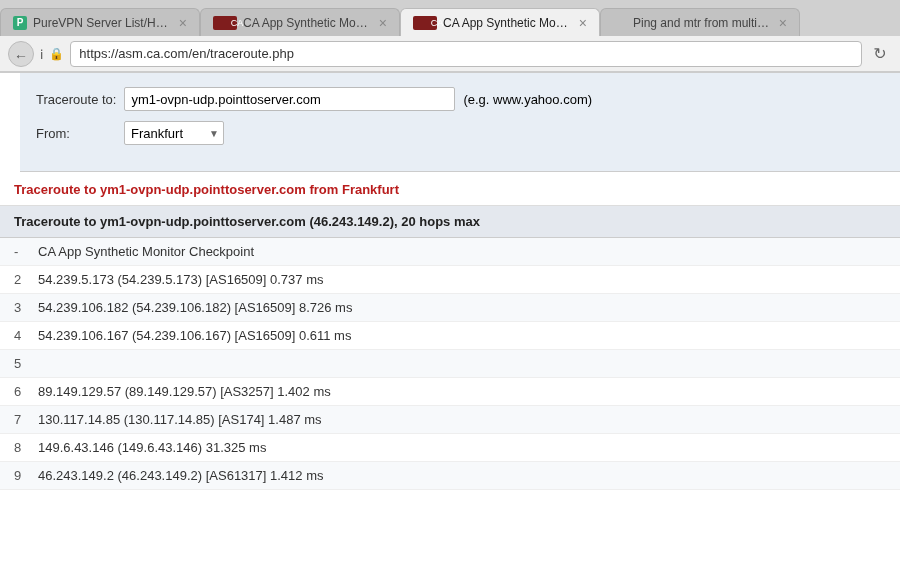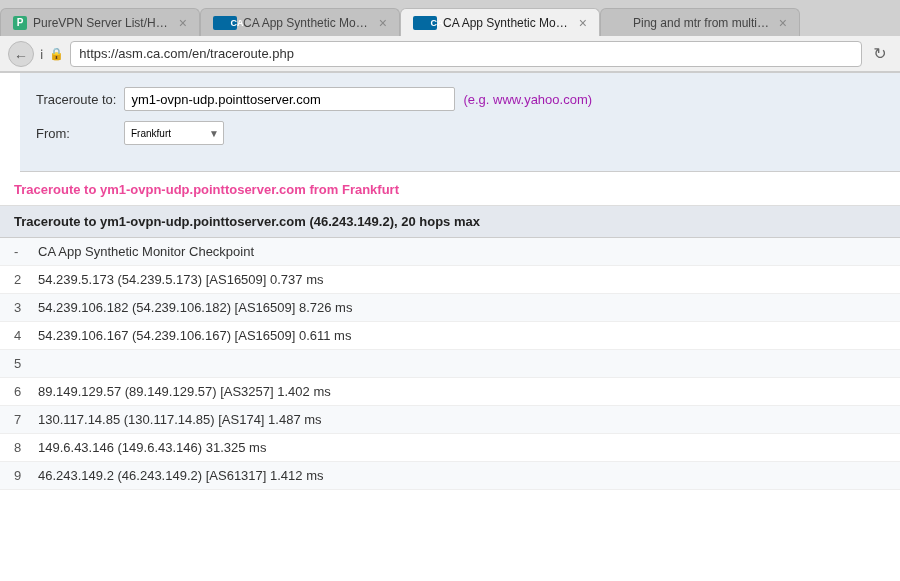--- a/index.html
+++ b/index.html
@@ -41,21 +41,21 @@
     }
     .tab-favicon {
       width: 14px;
       height: 14px;
       flex-shrink: 0;
       border-radius: 2px;
       display: flex; align-items: center; justify-content: center;
       font-size: 10px;
     }
     .tab-favicon.green { background: #3a7; color: white; font-weight: bold; }
-    .tab-favicon.blue-ca { background: #0369a1; color: white; font-weight: bold; font-size: 9px; padding-left: 24px; }
+    .tab-favicon.blue-ca { background: #7f1d1d; color: white; font-weight: normal; font-size: 9px; padding-left: 24px; }
     .tab-label {
       overflow: hidden;
       text-overflow: ellipsis;
       white-space: nowrap;
       flex: 1;
       font-size: 12px;
     }
     .tab-close {
       font-size: 14px;
       color: #888;
@@ -134,33 +134,33 @@
     .form-input {
       height: 24px;
       border: 1px solid #bbb;
       border-radius: 2px;
       padding: 0 6px;
       font-size: 13px;
       background: white;
       outline: none;
     }
     .form-hint {
-      color: #a21caf;
+      color: #000000;
       font-size: 13px;
     }
     .form-select-wrapper {
       position: relative;
       display: inline-block;
     }
     .form-select {
       height: 24px;
       border: 1px solid #bbb;
       border-radius: 2px;
       padding: 0 20px 0 6px;
-      font-size: 10px;
+      font-size: 13px;
       background: white;
       appearance: none;
       -webkit-appearance: none;
       outline: none;
       cursor: pointer;
       min-width: 100px;
     }
     .select-arrow {
       position: absolute;
       right: 5px;
@@ -187,21 +187,21 @@
     }
 
     
     .results-area {
       padding: 0;
     }
     .results-title {
       font-size: 13px;
       font-weight: bold;
       padding: 10px 14px 8px 14px;
-      color: #ec4899;
+      color: #b91c1c;
       border-bottom: 1px solid #ddd;
     }
     .results-subtitle {
       font-size: 13px;
       font-weight: bold;
       padding: 8px 14px;
       background: #e4e8ee;
       border-bottom: 1px solid #ccc;
       color: #222;
     }

